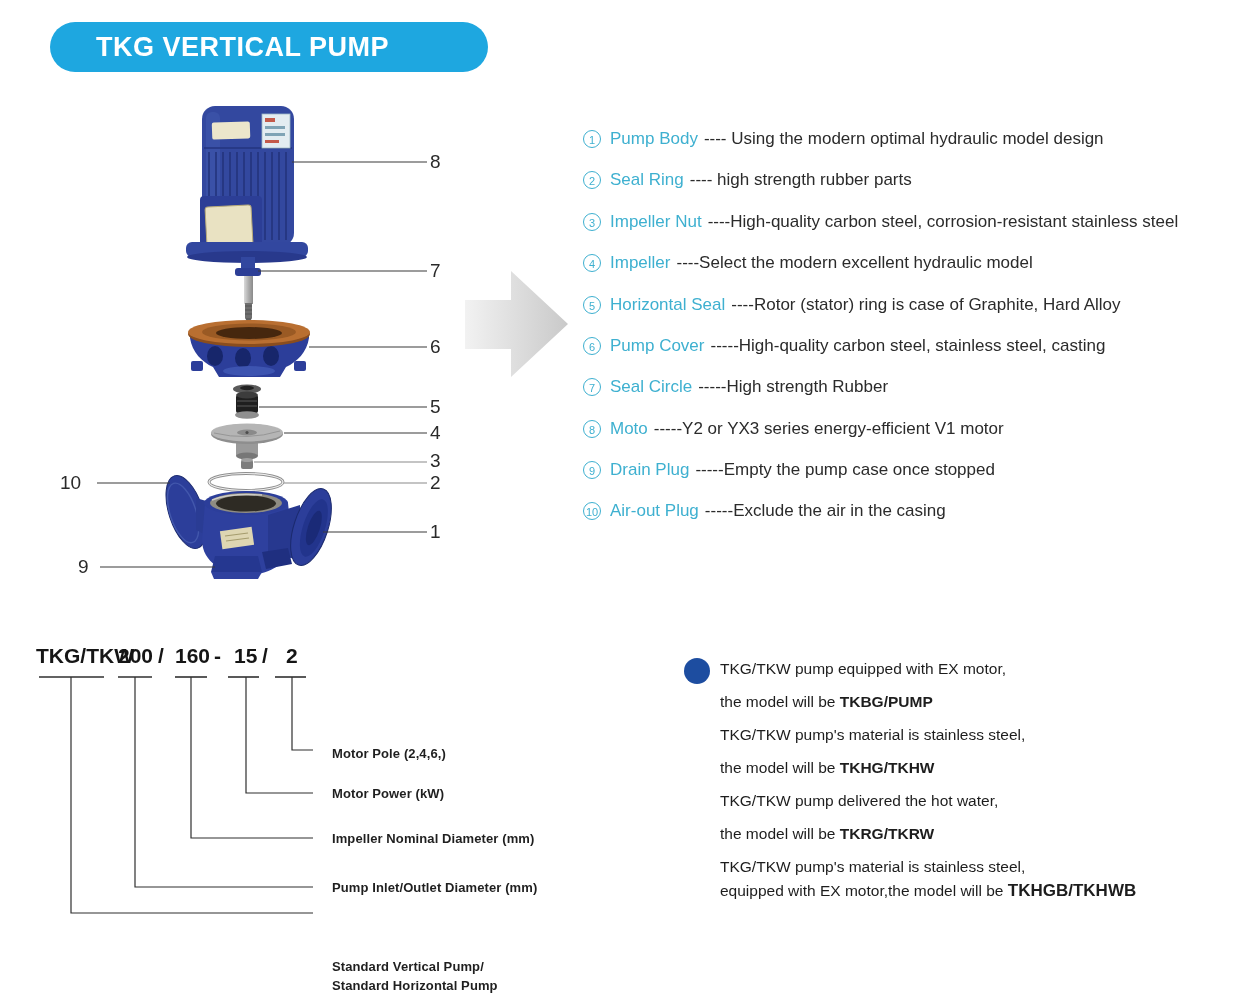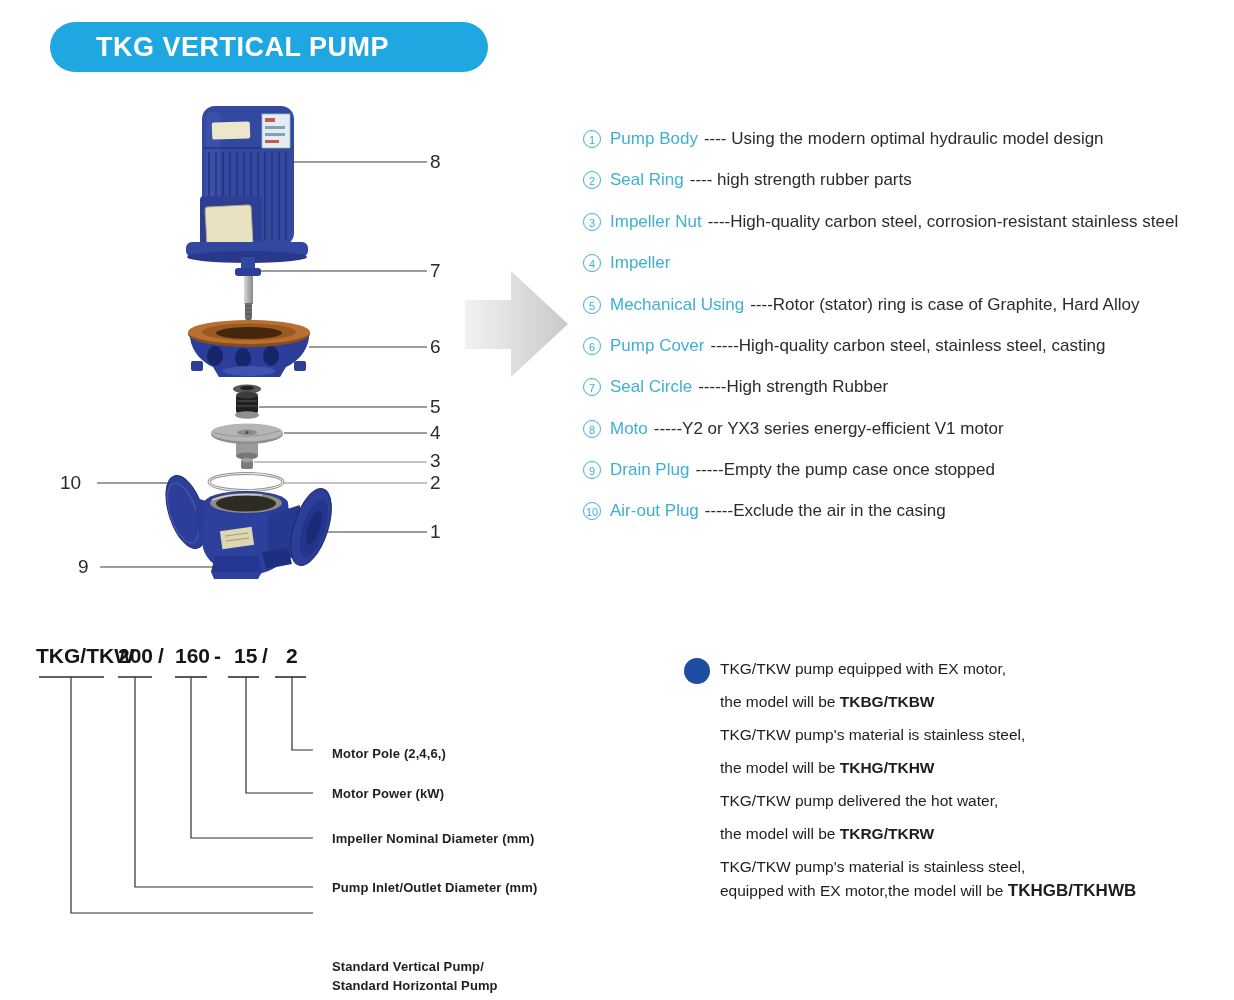--- a/index.html
+++ b/index.html
@@ -252,24 +252,25 @@
     <span class="pdesc">---- high strength rubber parts</span>
   </div>
   <div class="part-row" style="top:83px">
     <span class="pnum">3</span>
     <span class="pname">Impeller Nut</span>
     <span class="pdesc">----High-quality carbon steel, corrosion-resistant stainless steel</span>
   </div>
   <div class="part-row" style="top:124px">
     <span class="pnum">4</span>
     <span class="pname">Impeller</span>
+    <span class="pdesc">----Select the modern excellent hydraulic model</span>
   </div>
   <div class="part-row" style="top:166px">
     <span class="pnum">5</span>
-    <span class="pname">Mechanical Using</span>
+    <span class="pname">Horizontal Seal</span>
     <span class="pdesc">----Rotor (stator) ring is case of Graphite, Hard Alloy</span>
   </div>
   <div class="part-row" style="top:207px">
     <span class="pnum">6</span>
     <span class="pname">Pump Cover</span>
     <span class="pdesc">-----High-quality carbon steel, stainless steel, casting</span>
   </div>
   <div class="part-row" style="top:248px">
     <span class="pnum">7</span>
     <span class="pname">Seal Circle</span>
@@ -310,21 +311,21 @@
 <div class="model-label" style="top:957px">
   <div>Standard Vertical Pump/</div>
   <div>Standard Horizontal Pump</div>
 </div>
 
 <div class="note-bullet"></div>
 <div class="note-line" style="top:659px">
   <span>TKG/TKW pump equipped with EX motor,</span><b></b>
 </div>
 <div class="note-line" style="top:692px">
-  <span>the model will be </span><b>TKBG/TKBW</b>
+  <span>the model will be </span><b>TKBG/PUMP</b>
 </div>
 <div class="note-line" style="top:725px">
   <span>TKG/TKW pump's material is stainless steel,</span><b></b>
 </div>
 <div class="note-line" style="top:758px">
   <span>the model will be </span><b>TKHG/TKHW</b>
 </div>
 <div class="note-line" style="top:791px">
   <span>TKG/TKW pump delivered the hot water,</span><b></b>
 </div>

